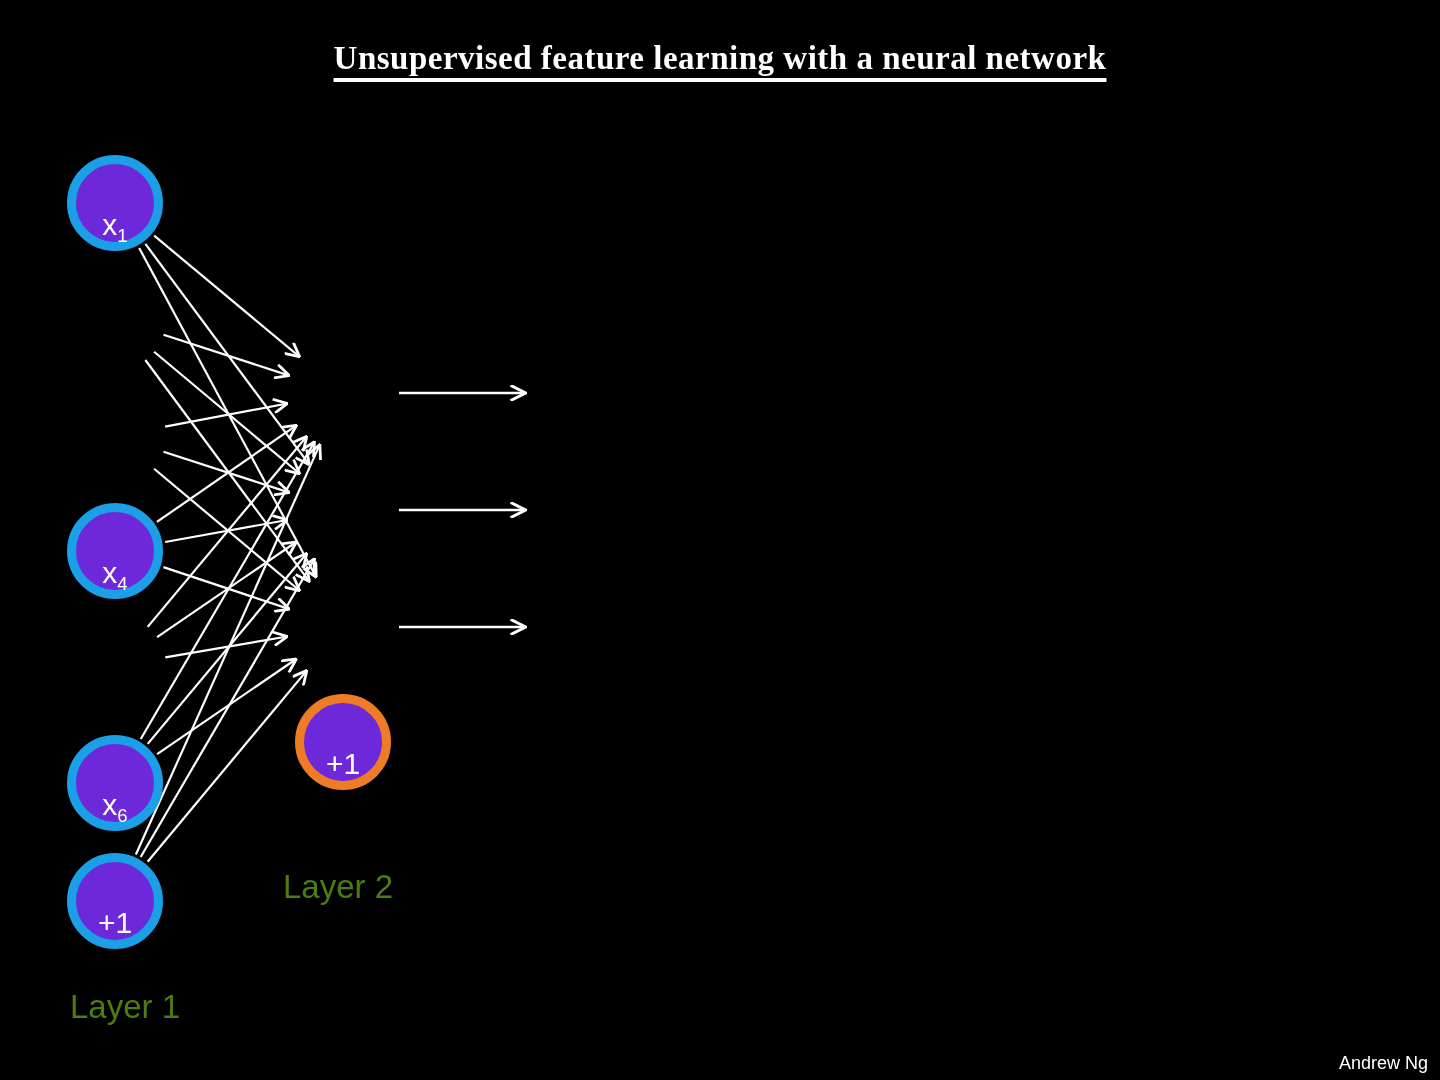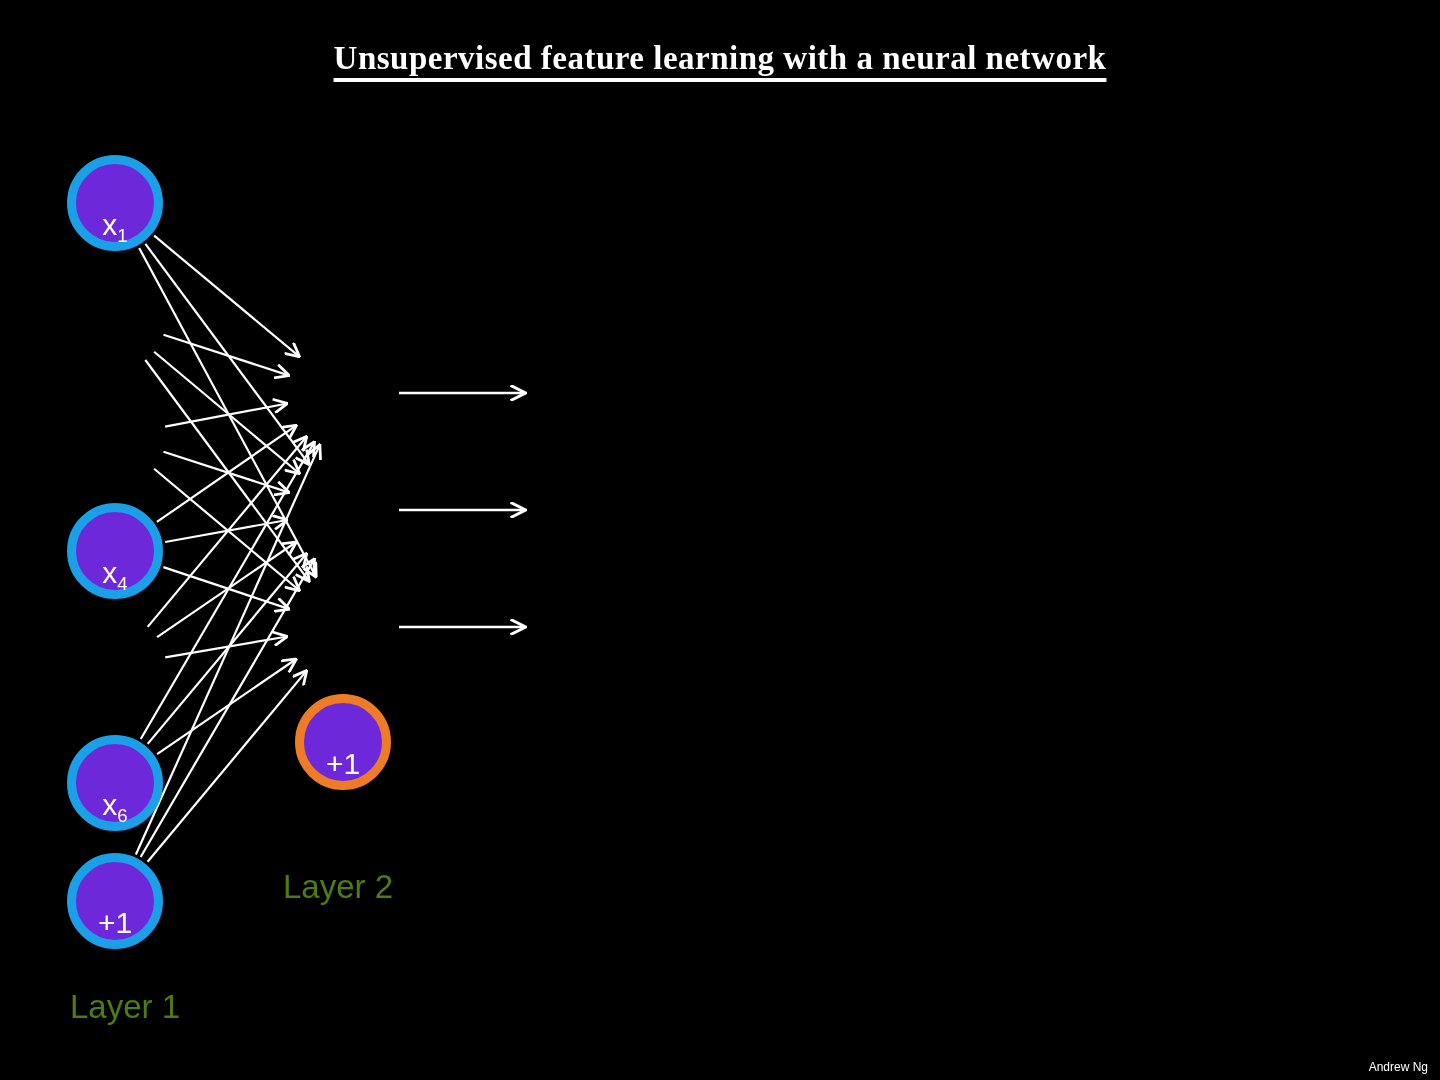--- a/index.html
+++ b/index.html
@@ -51,21 +51,21 @@
     color: #4d7c0f;
     font-size: 33px;
   }
   #layer1-label { left: 70px;  top: 968px; margin-top: 20px; }
   #layer2-label { left: 283px; top: 868px; }
   .footer {
     position: absolute;
     right: 12px;
     bottom: 6px;
     color: #ffffff;
-    font-size: 12px;
+    font-size: 18px;
   }
 </style>
 </head>
 <body>
 
 <div id="slide">
 
   <div class="title">Unsupervised feature learning with a neural network</div>
 
   <svg id="edge-layer">

